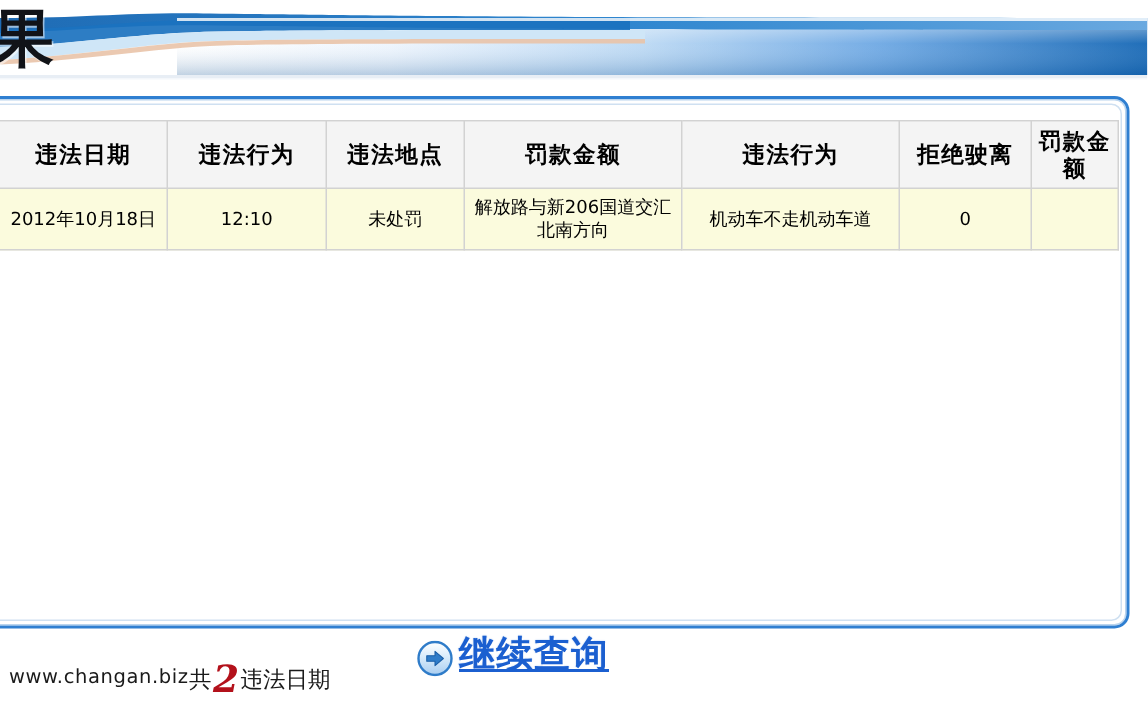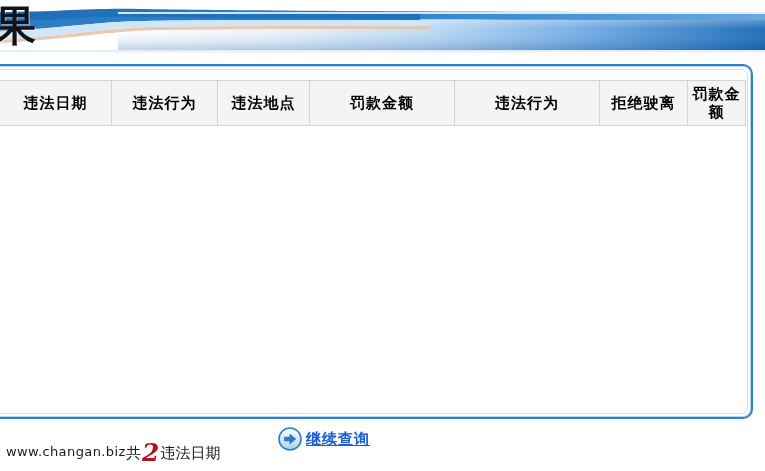--- a/index.html
+++ b/index.html
@@ -170,22 +170,22 @@
     text-decoration: none;
     z-index: 6;
   }
   .continue-btn .arrow-ico {
     width: 24px;
     height: 24px;
     flex: 0 0 24px;
     display: block;
   }
   .continue-btn .btn-label {
-    font-family: Liberation Serif, serif;
-    font-size: 15px;
+    font-family: Liberation Mono, monospace;
+    font-size: 24px;
     font-weight: bold;
     color: #1b5fd0;
     letter-spacing: 1px;
     text-decoration: underline;
     text-shadow: 1px 1px 0 #ffffff, 0 0 1px #8fb6ea;
     white-space: nowrap;
     line-height: 26px;
   }
 </style>
 </head>
@@ -251,20 +251,29 @@
         <th>违法日期</th>
         <th>违法行为</th>
         <th>违法地点</th>
         <th>罚款金额</th>
         <th>违法行为</th>
         <th>拒绝驶离</th>
         <th>罚款金额</th>
       </tr>
     </thead>
     <tbody>
+      <tr class="row-even">
+        <td>2012年10月18日</td>
+        <td>12:10</td>
+        <td>未处罚</td>
+        <td>解放路与新206国道交汇北南方向</td>
+        <td>机动车不走机动车道</td>
+        <td>0</td>
+        <td></td>
+      </tr>
     </tbody>
   </table>
 </div>
 
 <div class="footer">
   <div class="watermark">www.changan.biz</div>
 
   <div class="record-count">
     <span>共</span><span class="num">2</span><span>违法日期</span>
   </div>

